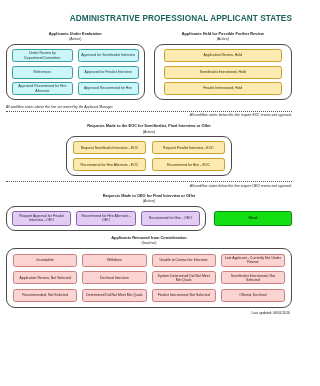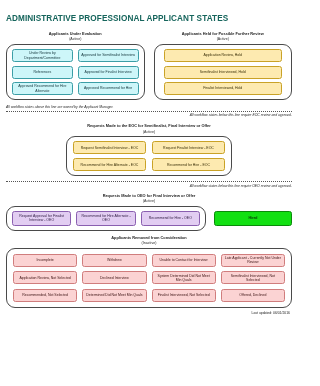--- a/index.html
+++ b/index.html
@@ -16,21 +16,21 @@
     overflow: hidden;
   }
   .page {
     width: 298px;
     height: 386px;
     position: relative;
     box-sizing: border-box;
     padding: 0 6px;
   }
   .title {
-    text-align: left;
+    text-align: right;
     font-size: 8.2px;
     font-weight: bold;
     color: #16655c;
     letter-spacing: 0.1px;
     margin-top: 14px;
     margin-bottom: 0;
   }
   .sec-head {
     text-align: center;
     font-size: 3.9px;

